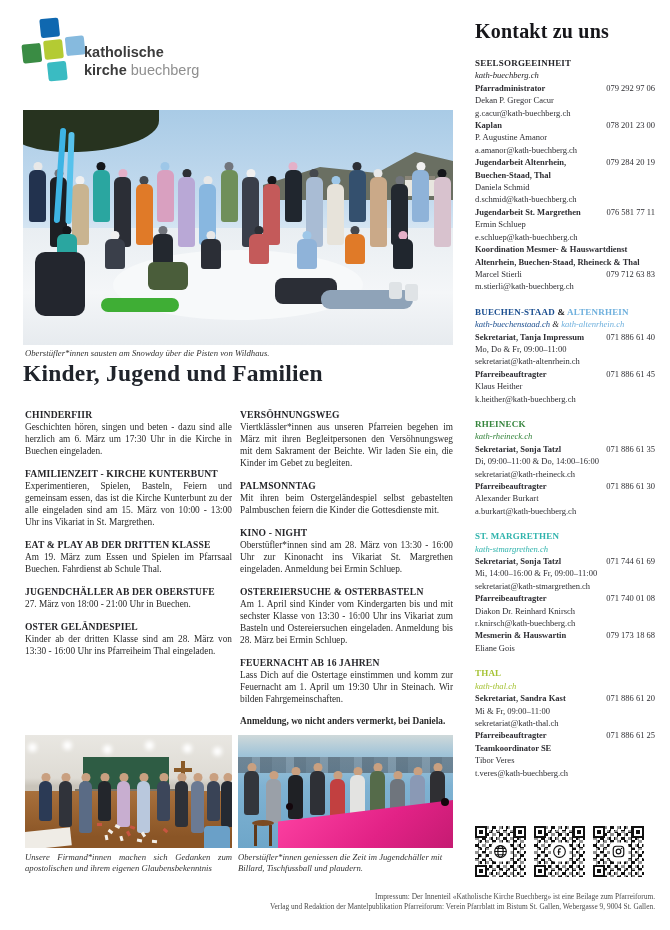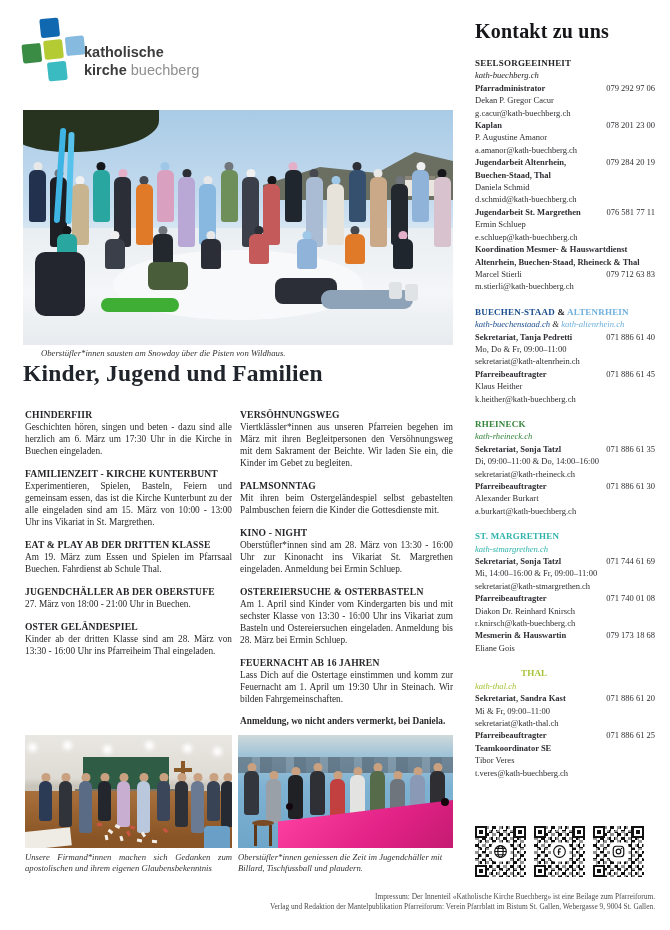--- a/index.html
+++ b/index.html
@@ -239,21 +239,21 @@
         <div class="ski" style="left: 44px; top: 22px; width: 6px; height: 92px; background: rgb(87, 194, 236); transform: rotate(2deg);"></div>
         <div style="position: absolute; left: 12px; top: 142px; width: 50px; height: 64px; background: rgb(35, 38, 46); border-radius: 10px;"></div>
         <div style="position: absolute; left: 125px; top: 152px; width: 40px; height: 28px; background: rgb(74, 93, 58); border-radius: 6px;"></div>
         <div style="position: absolute; left: 78px; top: 188px; width: 78px; height: 14px; background: rgb(63, 174, 53); border-radius: 7px;"></div>
         <div style="position: absolute; left: 252px; top: 168px; width: 62px; height: 26px; background: rgb(43, 46, 54); border-radius: 8px;"></div>
         <div style="position: absolute; left: 298px; top: 180px; width: 92px; height: 19px; background: rgb(143, 163, 184); border-radius: 9px;"></div>
         <div style="position: absolute; left: 366px; top: 172px; width: 13px; height: 17px; background: rgb(223, 227, 230); border-radius: 3px;"></div>
         <div style="position: absolute; left: 382px; top: 174px; width: 13px; height: 17px; background: rgb(223, 227, 230); border-radius: 3px;"></div>
       </div>
   </div>
-  <div class="cap" style="left:25px;top:348px;width:430px;margin-left:16px;">Oberstüfler*innen sausten am Snowday über die Pisten von Wildhaus.</div>
+  <div class="cap" style="left:25px;top:348px;width:430px;">Oberstüfler*innen sausten am Snowday über die Pisten von Wildhaus.</div>
 
   <div class="h1">Kinder, Jugend und Familien</div>
 
   <div class="col col-l" id="col-left">
       <div class="sec">
         <h3>CHINDERFIIR</h3>
         <p>Geschichten hören, singen und beten - dazu sind alle herzlich am 6. März um 17:30 Uhr in die Kirche in Buechen eingeladen.</p>
       </div>
       <div class="sec">
         <h3>FAMILIENZEIT - KIRCHE KUNTERBUNT</h3>
@@ -487,21 +487,21 @@
             <span class="c-phone">079 712 63 83</span>
           </div>
           <div class="c-row">
             <span>m.stierli@kath-buechberg.ch</span>
           </div>
         </div>
         <div class="c-sec">
           <div class="c-sec-title"><span style="color: rgb(27, 78, 143);">BUECHEN-STAAD</span><span style="color: rgb(38, 38, 42);"> &amp; </span><span style="color: rgb(111, 176, 221);">ALTENRHEIN</span></div>
           <div class="c-web"><span style="color: rgb(27, 78, 143);">kath-buechenstaad.ch</span><span style="color: rgb(38, 38, 42);"> &amp; </span><span style="color: rgb(111, 176, 221);">kath-altenrhein.ch</span></div>
           <div class="c-row">
-            <span class="b">Sekretariat, Tanja Pedretti</span>
+            <span class="b">Sekretariat, Tanja Impressum</span>
             <span class="c-phone">071 886 61 40</span>
           </div>
           <div class="c-row">
             <span>Mo, Do &amp; Fr, 09:00–11:00</span>
           </div>
           <div class="c-row">
             <span>sekretariat@kath-altenrhein.ch</span>
           </div>
           <div class="c-row">
             <span class="b">Pfarreibeauftragter</span>
@@ -563,21 +563,21 @@
           </div>
           <div class="c-row">
             <span class="b">Mesmerin &amp; Hauswartin</span>
             <span class="c-phone">079 173 18 68</span>
           </div>
           <div class="c-row">
             <span>Eliane Gois</span>
           </div>
         </div>
         <div class="c-sec">
-          <div class="c-sec-title"><span style="color: rgb(166, 195, 53); margin-left: 46px;">THAL</span></div>
+          <div class="c-sec-title"><span style="color: rgb(166, 195, 53);">THAL</span></div>
           <div class="c-web"><span style="color: rgb(166, 195, 53);">kath-thal.ch</span></div>
           <div class="c-row">
             <span class="b">Sekretariat, Sandra Kast</span>
             <span class="c-phone">071 886 61 20</span>
           </div>
           <div class="c-row">
             <span>Mi &amp; Fr, 09:00–11:00</span>
           </div>
           <div class="c-row">
             <span>sekretariat@kath-thal.ch</span>

